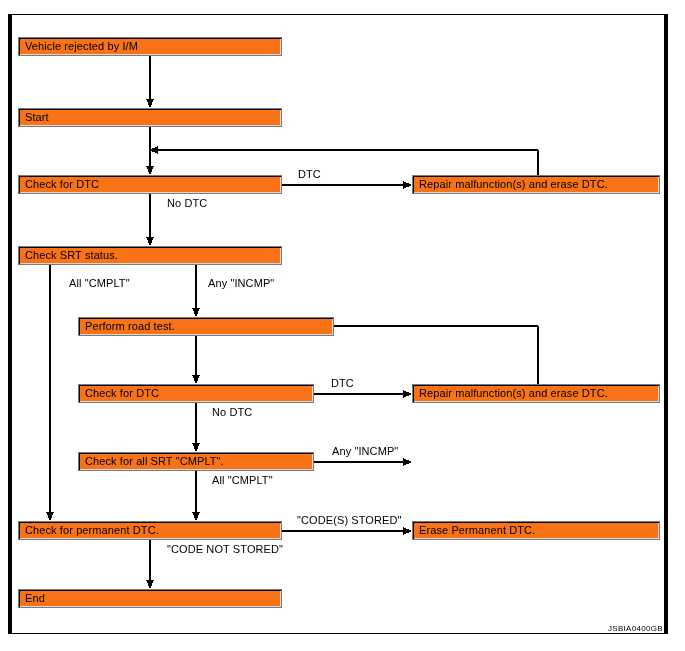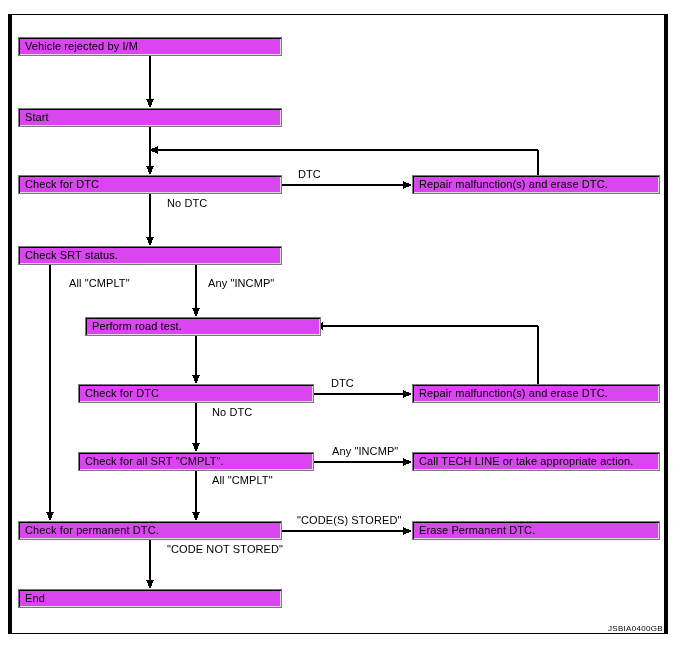--- a/index.html
+++ b/index.html
@@ -35,21 +35,21 @@
     position: absolute;
     left: 0;
     top: 0;
     width: 685px;
     height: 651px;
   }
   .node {
     position: absolute;
     box-sizing: border-box;
     border: 1px solid #7a7a7a;
-    background: #d946ef;
+    background: #f97316;
     box-shadow: inset 1px 1px 0 0 #000, inset -1px -1px 0 0 #d9d9d9;
     display: flex;
     align-items: center;
     height: 19px;
   }
   .node .node-label {
     font-size: 11px;
     line-height: 11px;
     color: #000;
     padding-left: 6px;
@@ -185,39 +185,36 @@
   </div>
 
   <div class="node" style="left:412px; top:175px; width:248px;">
     <span class="node-label">Repair malfunction(s) and erase DTC.</span>
   </div>
 
   <div class="node" style="left:18px; top:246px; width:264px;">
     <span class="node-label">Check SRT status.</span>
   </div>
 
-  <div class="node" style="left:85px; top:317px; width:236px;">
+  <div class="node" style="left:78px; top:317px; width:256px;">
     <span class="node-label">Perform road test.</span>
   </div>
 
   <div class="node" style="left:78px; top:384px; width:236px;">
     <span class="node-label">Check for DTC</span>
   </div>
 
   <div class="node" style="left:412px; top:384px; width:248px;">
     <span class="node-label">Repair malfunction(s) and erase DTC.</span>
   </div>
 
   <div class="node" style="left:78px; top:452px; width:236px;">
     <span class="node-label">Check for all SRT "CMPLT".</span>
   </div>
 
-  <div class="node" style="left:412px; top:452px; width:248px;">
-    <span class="node-label">Call TECH LINE or take appropriate action.</span>
-  </div>
 
   <div class="node" style="left:18px; top:521px; width:264px;">
     <span class="node-label">Check for permanent DTC.</span>
   </div>
 
   <div class="node" style="left:412px; top:521px; width:248px;">
     <span class="node-label">Erase Permanent DTC.</span>
   </div>
 
   <div class="node" style="left:18px; top:589px; width:264px;text-align:center;">

